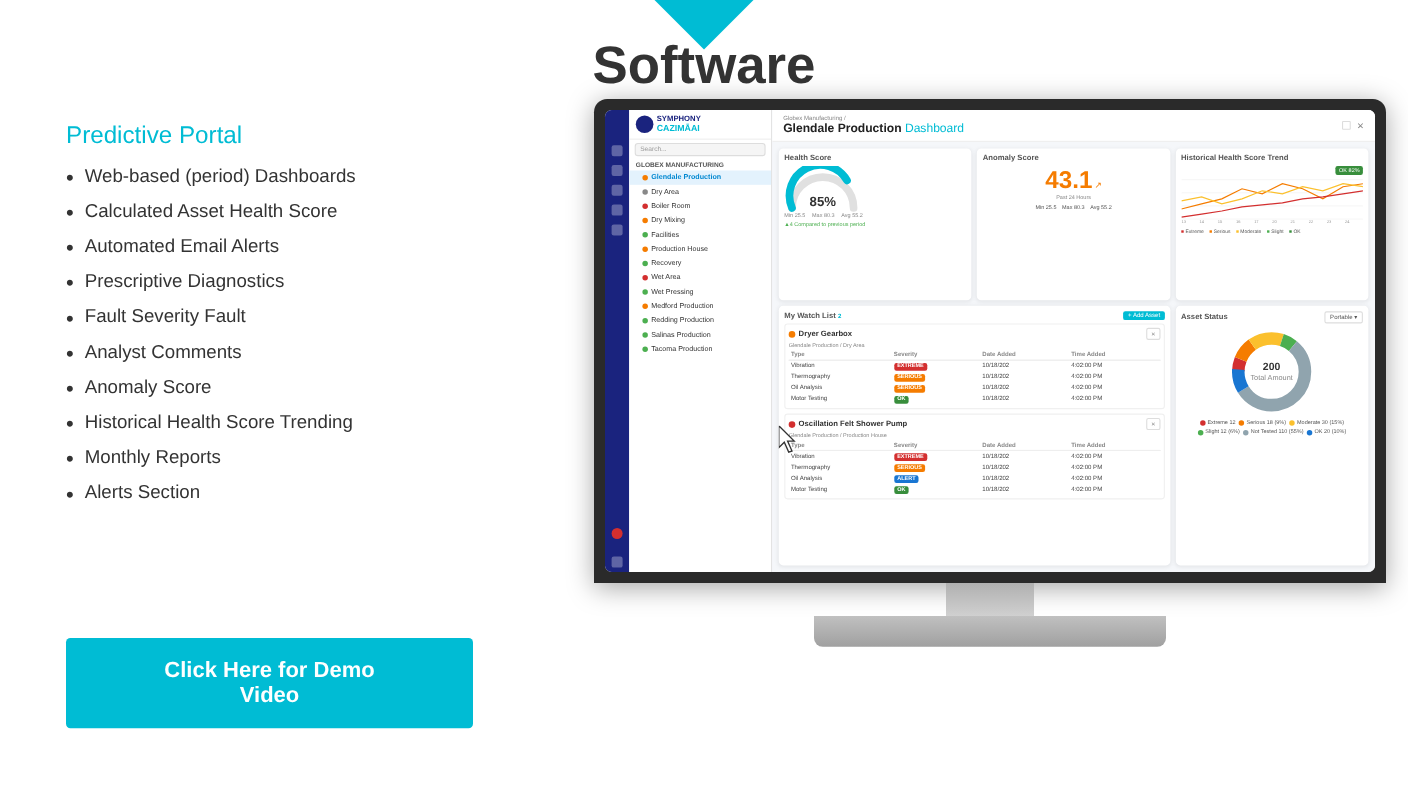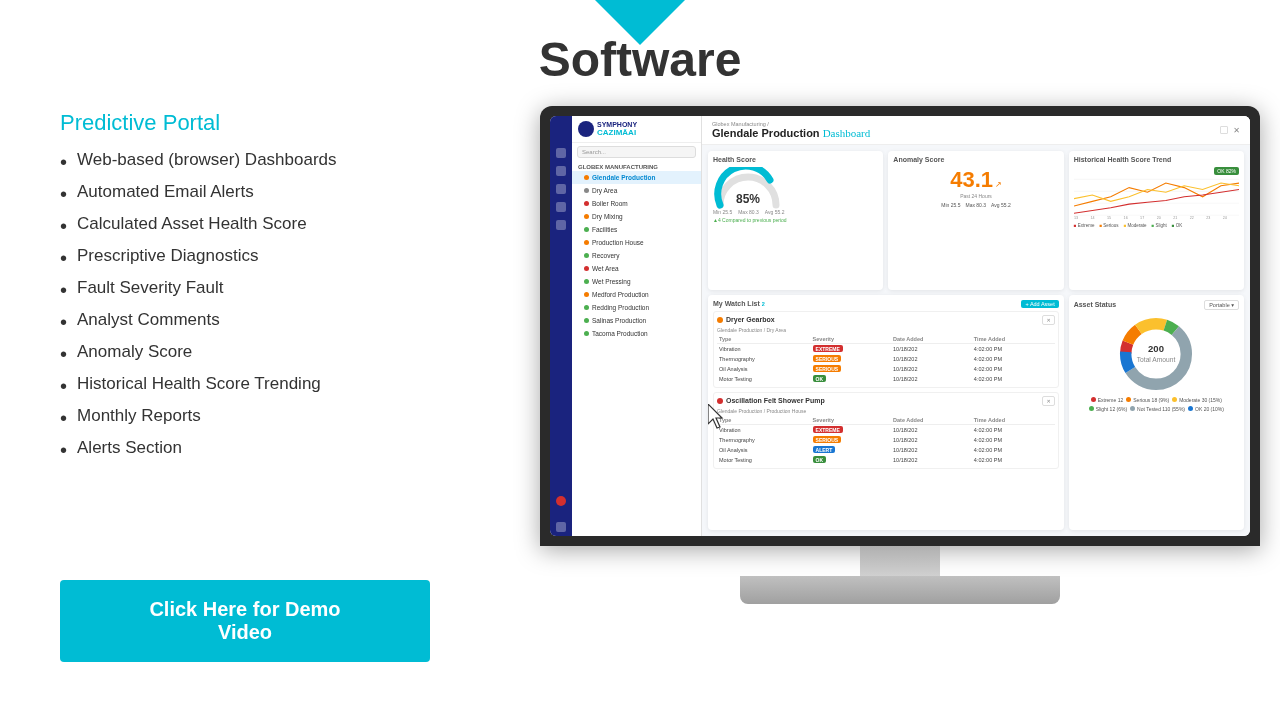--- a/index.html
+++ b/index.html
@@ -89,21 +89,21 @@
       padding: 18px 60px;
       cursor: pointer;
       width: 370px;
       text-align: center;
     }
 
     
     .monitor-wrapper {
       position: absolute;
       right: 20px;
-      top: 106px;
+      top: 90px;
       width: 720px;
     }
 
     .monitor-screen-border {
       background: #2a2a2a;
       border-radius: 12px 12px 0 0;
       padding: 10px;
       box-shadow: 0 4px 24px rgba(0,0,0,0.35);
     }
 
@@ -282,23 +282,23 @@
 </head>
 <body>
 
 <div class="top-arrow"></div>
 
 <h1 class="page-title">Software</h1>
 
 <div class="left-panel">
   <div class="portal-title">Predictive Portal</div>
   <ul class="feature-list">
-  <li>Web-based (browser) Dashboards</li>
+  <li>Web-based (period) Dashboards</li>
+      <li>Calculated Asset Health Score</li>
       <li>Automated Email Alerts</li>
-      <li>Calculated Asset Health Score</li>
       <li>Prescriptive Diagnostics</li>
       <li>Fault Severity Fault</li>
       <li>Analyst Comments</li>
       <li>Anomaly Score</li>
       <li>Historical Health Score Trending</li>
       <li>Monthly Reports</li>
       <li>Alerts Section</li>
     </ul>
 </div>
 
@@ -389,21 +389,21 @@
               </div>
             </div>
         </div>
 
         <div class="dash-main">
 
           <div class="dash-topbar">
             <div style="flex:1;">
               <div style="font-size:5.5px;color:#888;">Globex Manufacturing /</div>
               <div style="font-size:11px;font-weight:700;color:#222;">
-                Glendale Production <span style="color:#00BCD4;font-weight:400;font-family:Liberation Serif, serif;">Dashboard</span>
+                Glendale Production <span style="color:#00BCD4;font-weight:400;">Dashboard</span>
               </div>
             </div>
             <div style="display:flex;gap:5px;">
               <div style="width:8px;height:8px;border:1px solid #ddd;border-radius:1px;"></div>
               <div style="font-size:8px;color:#888;">✕</div>
             </div>
           </div>
 
           <div class="dash-content">
 

